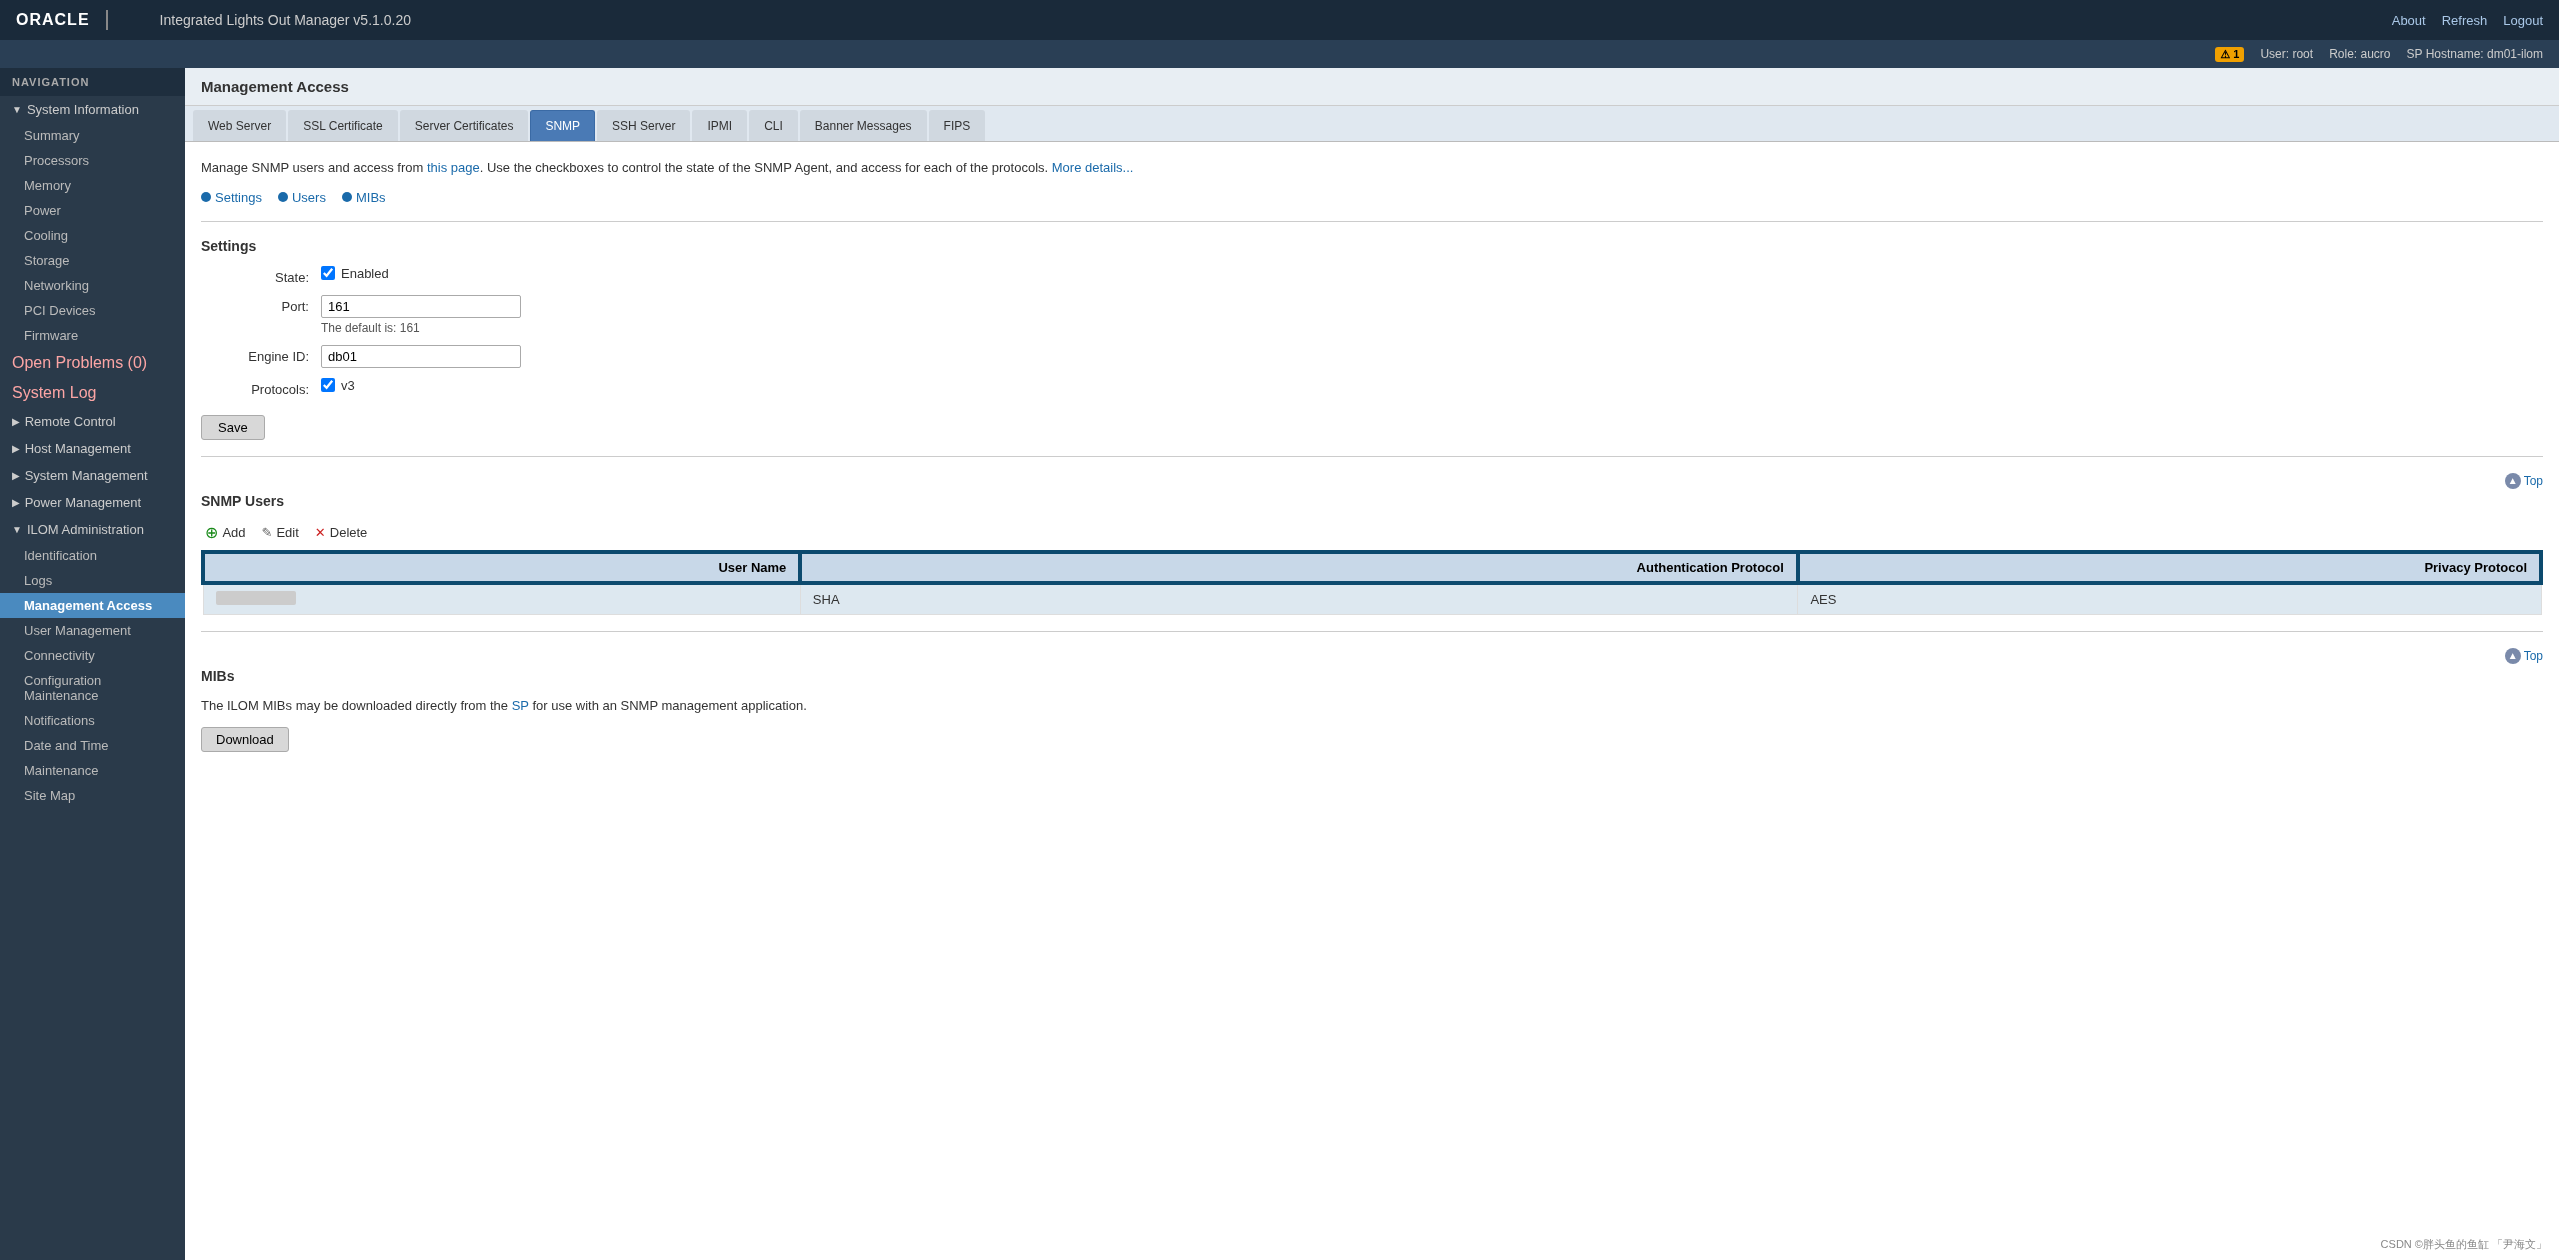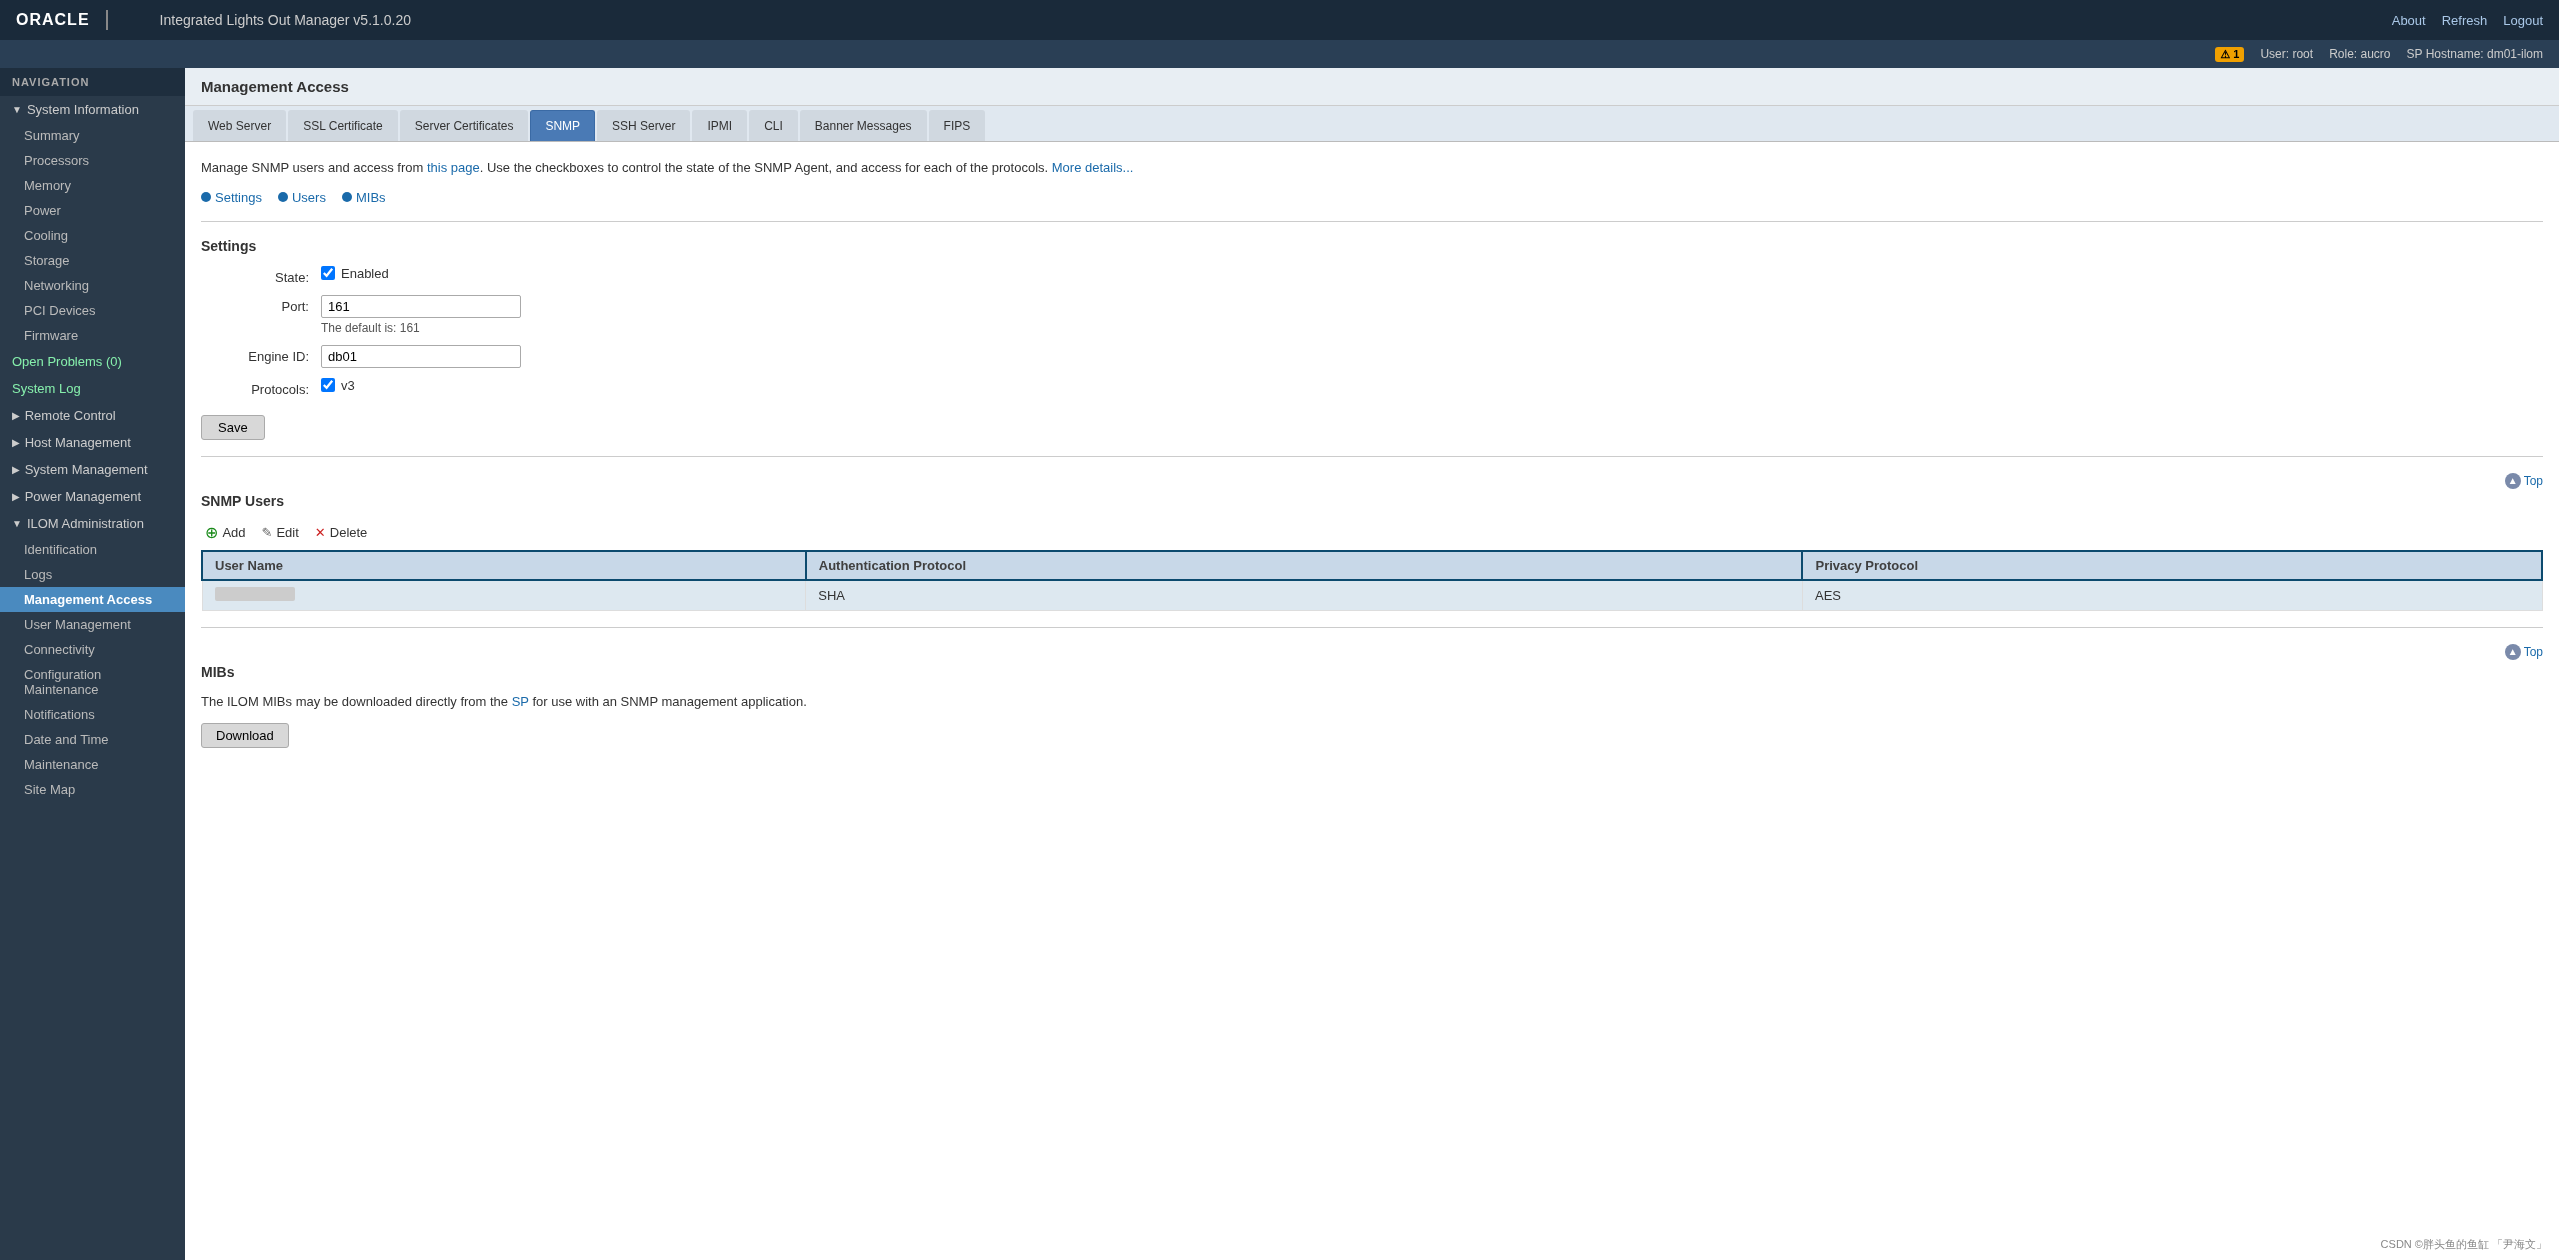--- a/index.html
+++ b/index.html
@@ -111,22 +111,22 @@
       color: #bbb;
       font-size: 13px;
     }
     .nav-item.active {
       background: #4a8abf;
       color: #fff;
       font-weight: bold;
     }
     .nav-section-label {
       padding: 6px 12px;
-      color: #86efac;
-      font-size: 13px;
+      color: #fca5a5;
+      font-size: 16px;
       cursor: pointer;
     }
 
     
     #main {
       flex: 1;
       background: #fff;
       overflow-y: auto;
       padding: 0;
     }
@@ -312,24 +312,24 @@
     
     .data-table {
       width: 100%;
       border-collapse: collapse;
       border: 1px solid #bbb;
       font-size: 13px;
     }
     .data-table th {
       background: #c8d8e8;
       padding: 6px 12px;
-      text-align: left;
-      border: 2px solid #0c4a6e;
-      font-weight: bold;
-      color: #404040;
+      text-align: right;
+      border: 4px solid #0c4a6e;
+      font-weight: bold;
+      color: #000000;
     }
     .data-table td {
       padding: 6px 12px;
       border: 1px solid #ddd;
     }
     .data-table tr.selected td {
       background: #dde8f0;
     }
 
     .user-name-blurred {

